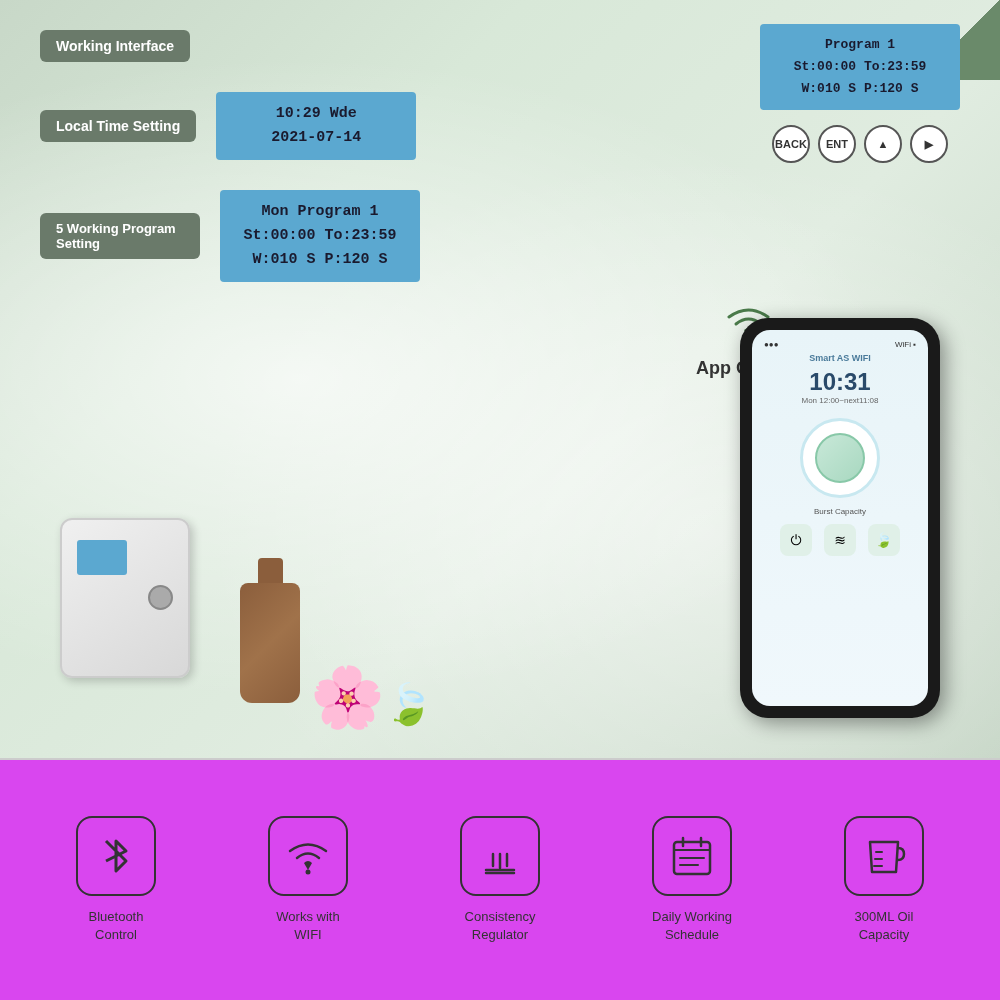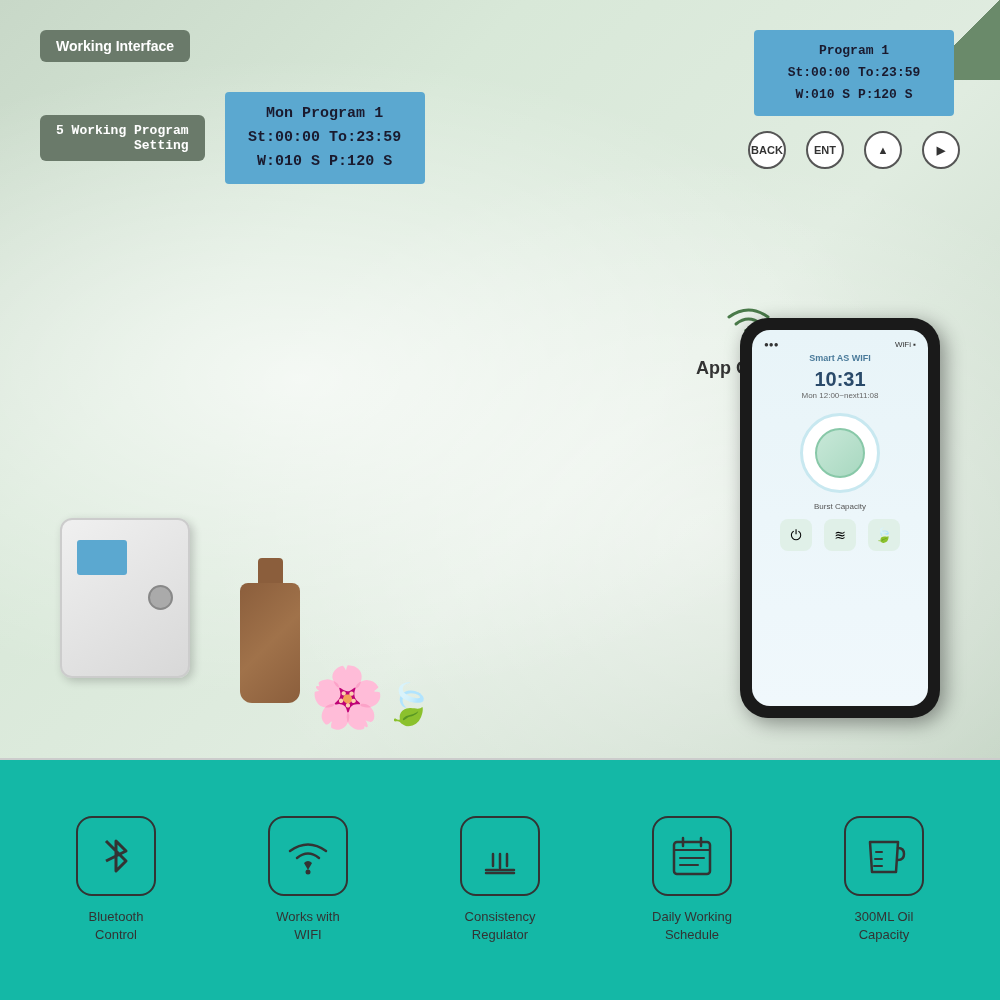--- a/index.html
+++ b/index.html
@@ -62,46 +62,45 @@
       gap: 20px;
     }
 
     .label-box {
       background: #6a7a6a;
       color: white;
       padding: 8px 16px;
       border-radius: 6px;
       font-size: 14px;
       font-weight: bold;
-      text-align: right;
+      text-align: left;
       min-width: 140px;
     }
 
     .label-box.wide {
       min-width: 160px;
-      font-family: Liberation Mono, monospace;
     }
 
     .display-box {
       background: #5ba8d0;
       color: #1a1a2e;
       padding: 10px 20px;
       border-radius: 4px;
       font-family: 'Courier New', monospace;
       font-size: 15px;
       font-weight: bold;
       text-align: center;
       line-height: 1.6;
       min-width: 200px;
     }
 
     
     .right-panel {
       position: absolute;
-      top: 30px;
+      top: 24px;
       right: 40px;
       display: flex;
       flex-direction: column;
       align-items: center;
       gap: 15px;
     }
 
     .program-display {
       background: #5ba8d0;
       color: #1a1a2e;
@@ -110,21 +109,21 @@
       font-family: 'Courier New', monospace;
       font-size: 13px;
       font-weight: bold;
       text-align: center;
       line-height: 1.7;
       min-width: 200px;
     }
 
     .controls-row {
       display: flex;
-      gap: 20px;
+      gap: 8px;
       align-items: center;
     }
 
     .ctrl-btn {
       border: 2px solid #555;
       border-radius: 50%;
       width: 38px;
       height: 38px;
       display: flex;
       align-items: center;
@@ -283,21 +282,21 @@
     }
 
     .phone-app-title {
       font-size: 9px;
       color: #4a7a9a;
       font-weight: bold;
       margin-top: 2px;
     }
 
     .phone-time {
-      font-size: 20px;
+      font-size: 24px;
       font-weight: bold;
       color: #2a4a6a;
       margin-top: 5px;
     }
 
     .phone-subtitle {
       font-size: 8px;
       color: #666;
       margin-bottom: 8px;
     }
@@ -355,21 +354,21 @@
       background: linear-gradient(135deg, #d4a57a, #c49060);
       border-radius: 20px 20px 50% 50%;
       opacity: 0.7;
       z-index: -1;
     }
 
     
     .features-section {
       width: 100%;
       height: 240px;
-      background: #14b8a6;
+      background: #d946ef;
       display: flex;
       align-items: center;
       justify-content: space-around;
       padding: 20px 20px;
     }
 
     .feature-item {
       display: flex;
       flex-direction: column;
       align-items: center;
@@ -406,20 +405,29 @@
     <div class="corner-accent"></div>
 
     <div class="info-panel">
 
       <div class="info-row">
         <div class="label-box">
           <span>Working Interface</span>
         </div>
       </div>
 
+      <div class="info-row">
+        <div class="label-box">
+          <span>Local Time Setting</span>
+        </div>
+        <div class="display-box">
+          <div>10:29  Wde</div>
+          <div>2021-07-14</div>
+        </div>
+      </div>
 
       <div class="info-row">
         <div class="label-box wide" style="font-size:13px;">
           5 Working Program<br>Setting
         </div>
         <div class="display-box">
           <div>Mon  Program 1</div>
           <div>St:00:00  To:23:59</div>
           <div>W:010 S  P:120 S</div>
         </div>

